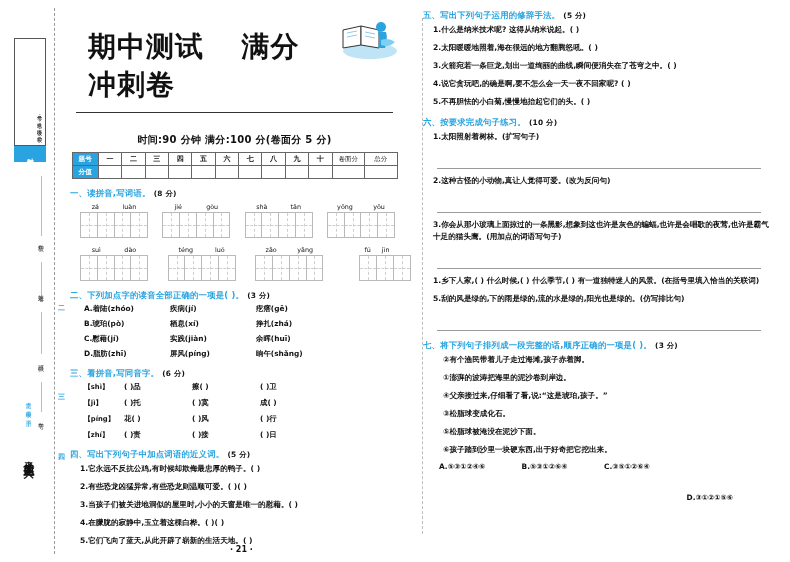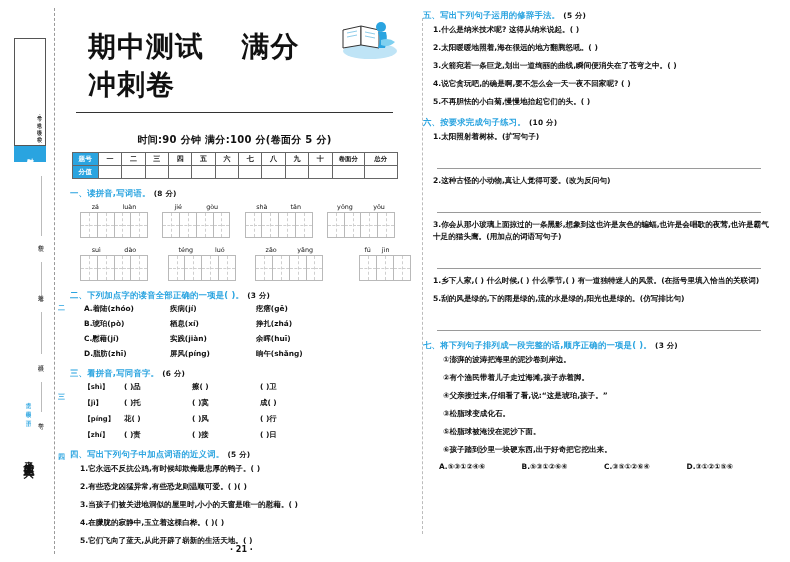--- a/index.html
+++ b/index.html
@@ -114,21 +114,21 @@
   table.score td {
     border: 0.8px solid #666;
     height: 13px; text-align: center;
     font-size: 7px; color: #111;
   }
   table.score td.hd {
     background: #2aa4e0; color: #fff; font-weight: bold;
     width: 26px; font-size: 6.6px;
   }
   table.score td.num { width: 23px; font-weight: bold; }
-  table.score td.wide { width: 32px; font-weight: bold; font-size: 6.4px;}
+  table.score td.wide { width: 32px; font-weight: normal; font-size: 6.4px;}
   
   .sec-title {
     color: #2aa4e0; font-weight: bold; font-size: 8.4px;
     margin: 9px 0 3px 0; letter-spacing: 0.2px;
   }
   .sec-title .pts { color: #111; font-weight: bold; font-size: 7.4px; }
   .q {
     font-size: 7.6px; color: #111; font-weight: bold;
     margin: 0 0 6px 10px; line-height: 12px;
   }
@@ -479,38 +479,38 @@
       <div class="q" style="margin-top:6px;">3.你会从那小玻璃上面掠过的一条黑影,想象到这也许是灰色的蝙蝠,也许是会唱歌的夜莺,也许是霸气十足的猫头鹰。(用加点的词语写句子)</div>
       <div class="ans-line"></div>
       <div class="q" style="margin-top:6px;">1.乡下人家,(        ) 什么时候,(        ) 什么季节,(        ) 有一道独特迷人的风景。(在括号里填入恰当的关联词)</div>
       <div class="q">5.刮的风是绿的,下的雨是绿的,流的水是绿的,阳光也是绿的。(仿写排比句)</div>
       <div class="ans-line"></div>
 
       <div class="sec-title">
         <span>七、将下列句子排列成一段完整的话,顺序正确的一项是(    )。</span>
         <span class="pts">(3 分)</span>
       </div>
+      <div class="q indent2">②有个渔民带着儿子走过海滩,孩子赤着脚。</div>
       <div class="q indent2">①澎湃的波涛把海里的泥沙卷到岸边。</div>
-      <div class="q indent2">②有个渔民带着儿子走过海滩,孩子赤着脚。</div>
       <div class="q indent2">④父亲接过来,仔细看了看,说:“这是琥珀,孩子。”</div>
       <div class="q indent2">③松脂球变成化石。</div>
       <div class="q indent2">⑤松脂球被淹没在泥沙下面。</div>
       <div class="q indent2">⑥孩子踏到沙里一块硬东西,出于好奇把它挖出来。</div>
 
       <div class="opt-row" style="margin-left:16px;">
         <span class="cell" style="width:88px;">
           <span>A.</span><span>⑤③①②④⑥</span>
         </span>
         <span class="cell" style="width:88px;">
           <span>B.</span><span>⑤③①②⑥④</span>
         </span>
         <span class="cell" style="width:88px;">
           <span>C.</span><span>③⑤①②⑥④</span>
         </span>
-        <span class="cell" style="width:88px;">
+        <span class="cell" style="width:88px;margin-top:31px;">
           <span>D.</span><span>③①②①⑤⑥</span>
         </span>
       </div>
 
     </div>
 
   </div>
 </div>
 
 </body></html>

